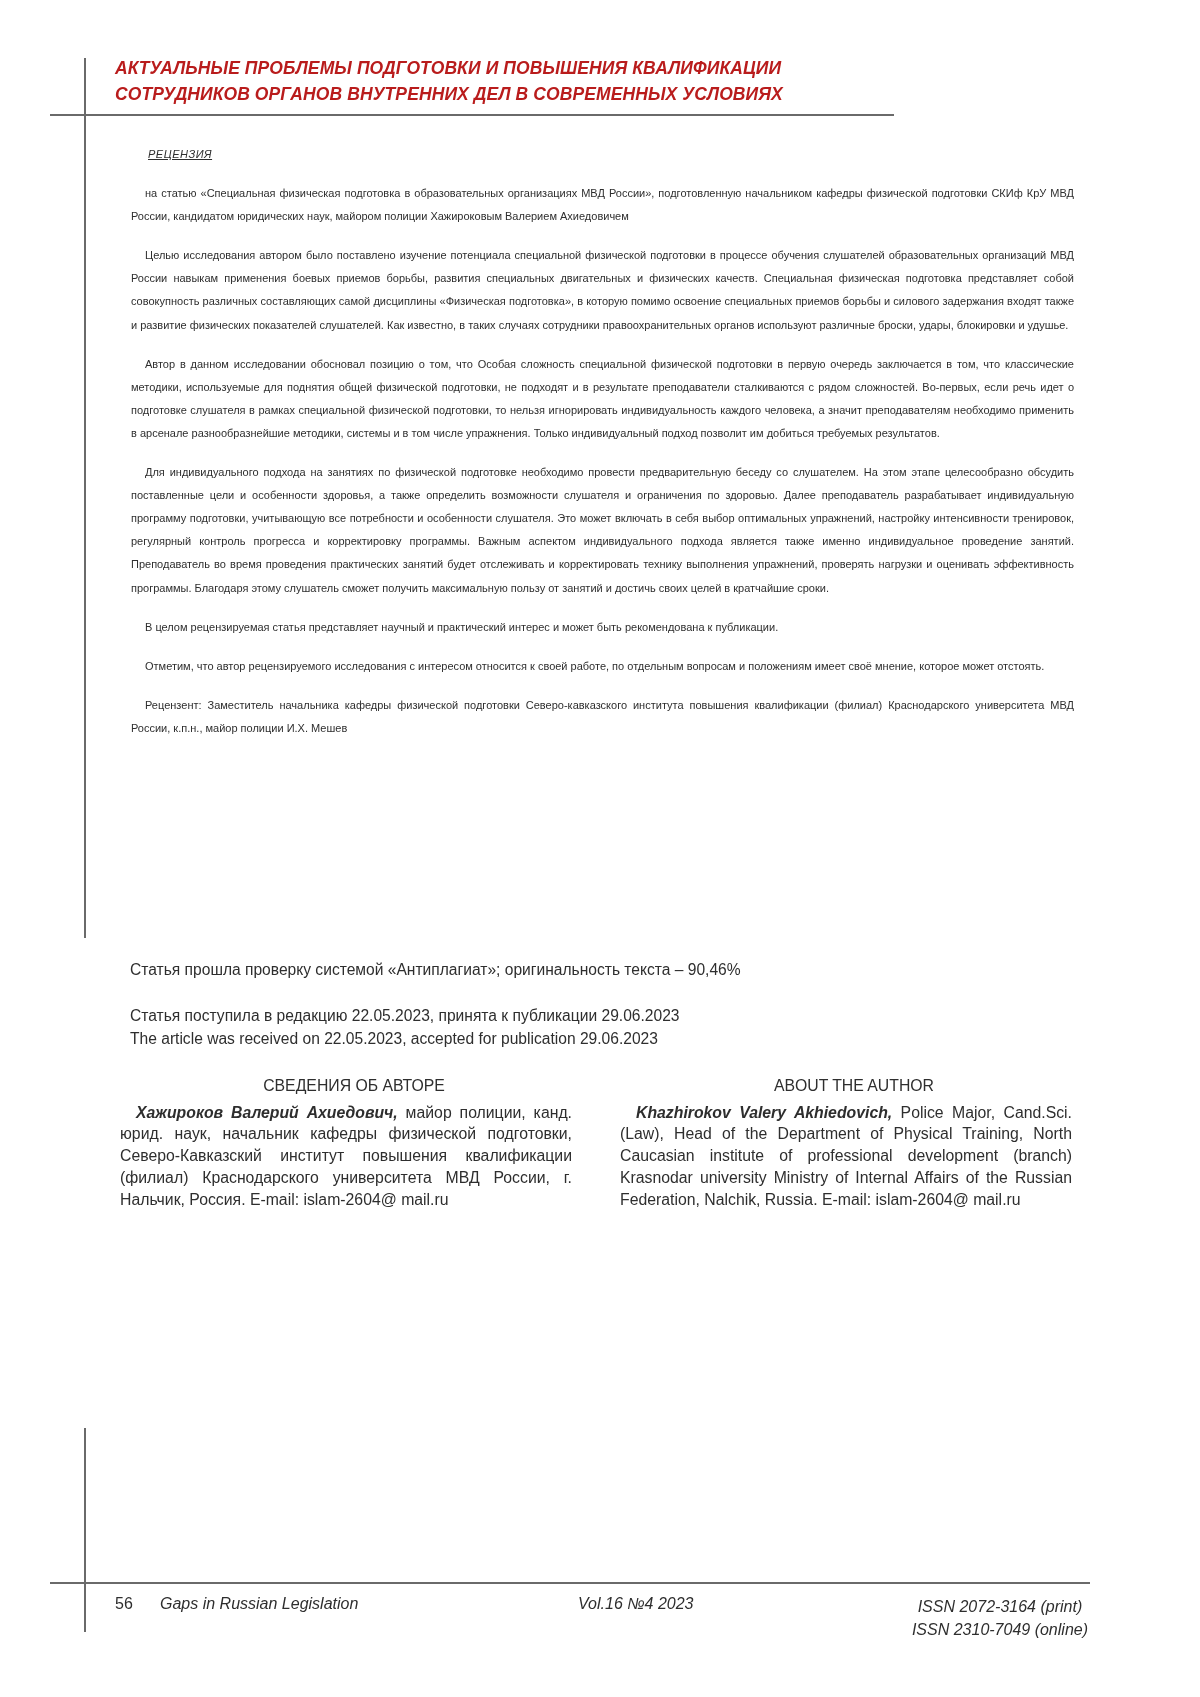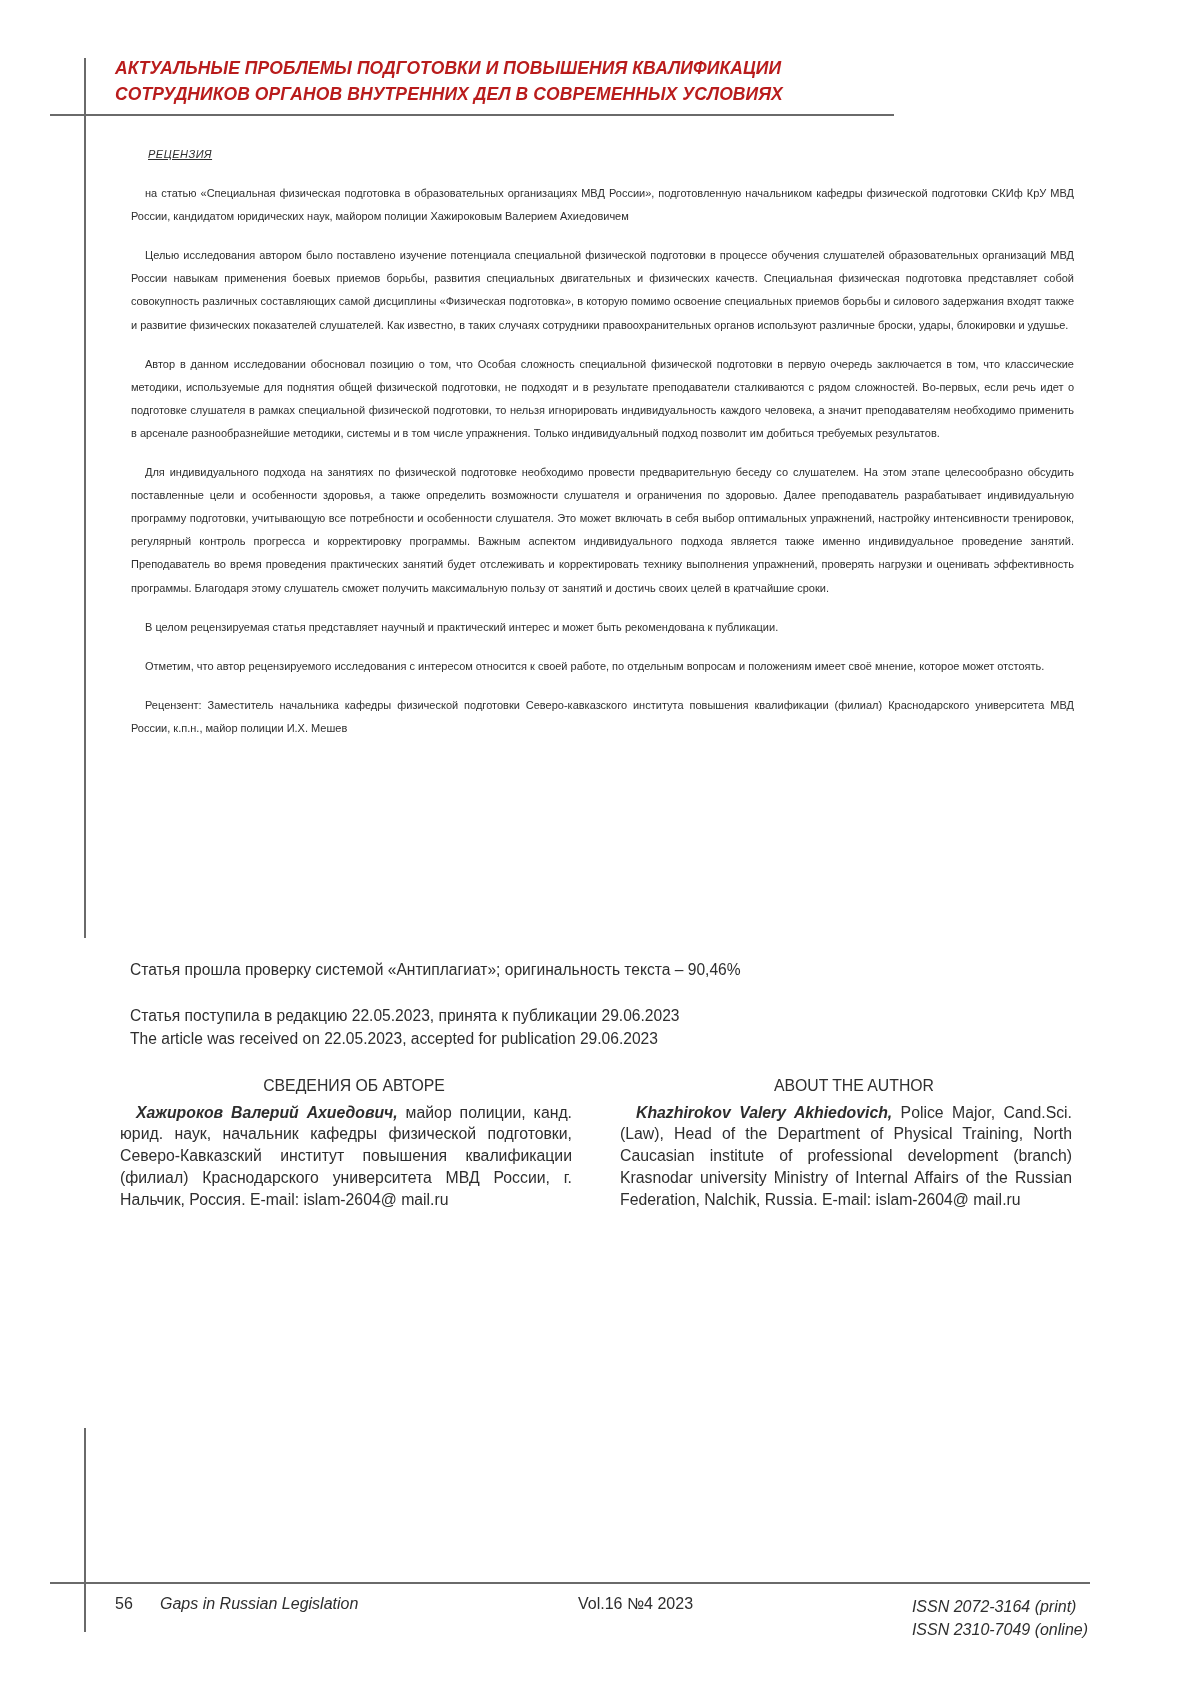--- a/index.html
+++ b/index.html
@@ -24,22 +24,22 @@
          font-size: 15.8px; line-height: 21.7px; text-align: justify; color: #2e2e2e; }
   .author-col .sec-title { margin-left: 16px; text-align: center; }
   .author-col p { margin: 5px; text-indent: 16px; }
   .author-col .name { font-weight: bold; font-style: italic; }
   .author-ru { left: 115px; }
   .author-en { left: 615px; }
   .footer { position: absolute; top: 1595px; left: 0; width: 1200px;
          font-size: 16px; color: #2e2e2e; }
   .footer .pg { position: absolute; left: 115px; top: 0; }
   .footer .journal { position: absolute; left: 160px; top: 0; font-style: italic; }
-  .footer .vol { position: absolute; left: 578px; top: 0; }
-  .footer .issn { position: absolute; right: 112px; top: 0; font-style: italic; text-align: left; line-height: 23px; }
+  .footer .vol { position: absolute; left: 578px; top: 0; font-style: italic; }
+  .footer .issn { position: absolute; right: 112px; top: 0; font-style: italic; text-align: center; line-height: 23px; }
 </style>
 </head>
 <body>
 
 <div class="vline" style="left:84px; top:58px; height:880px;"></div>
 <div class="hline" style="left:50px; top:114px; width:844px;"></div>
 <div class="vline" style="left:84px; top:1428px; height:204px;"></div>
 <div class="hline" style="left:50px; top:1582px; width:1040px;"></div>
 
 <div class="running-head">

